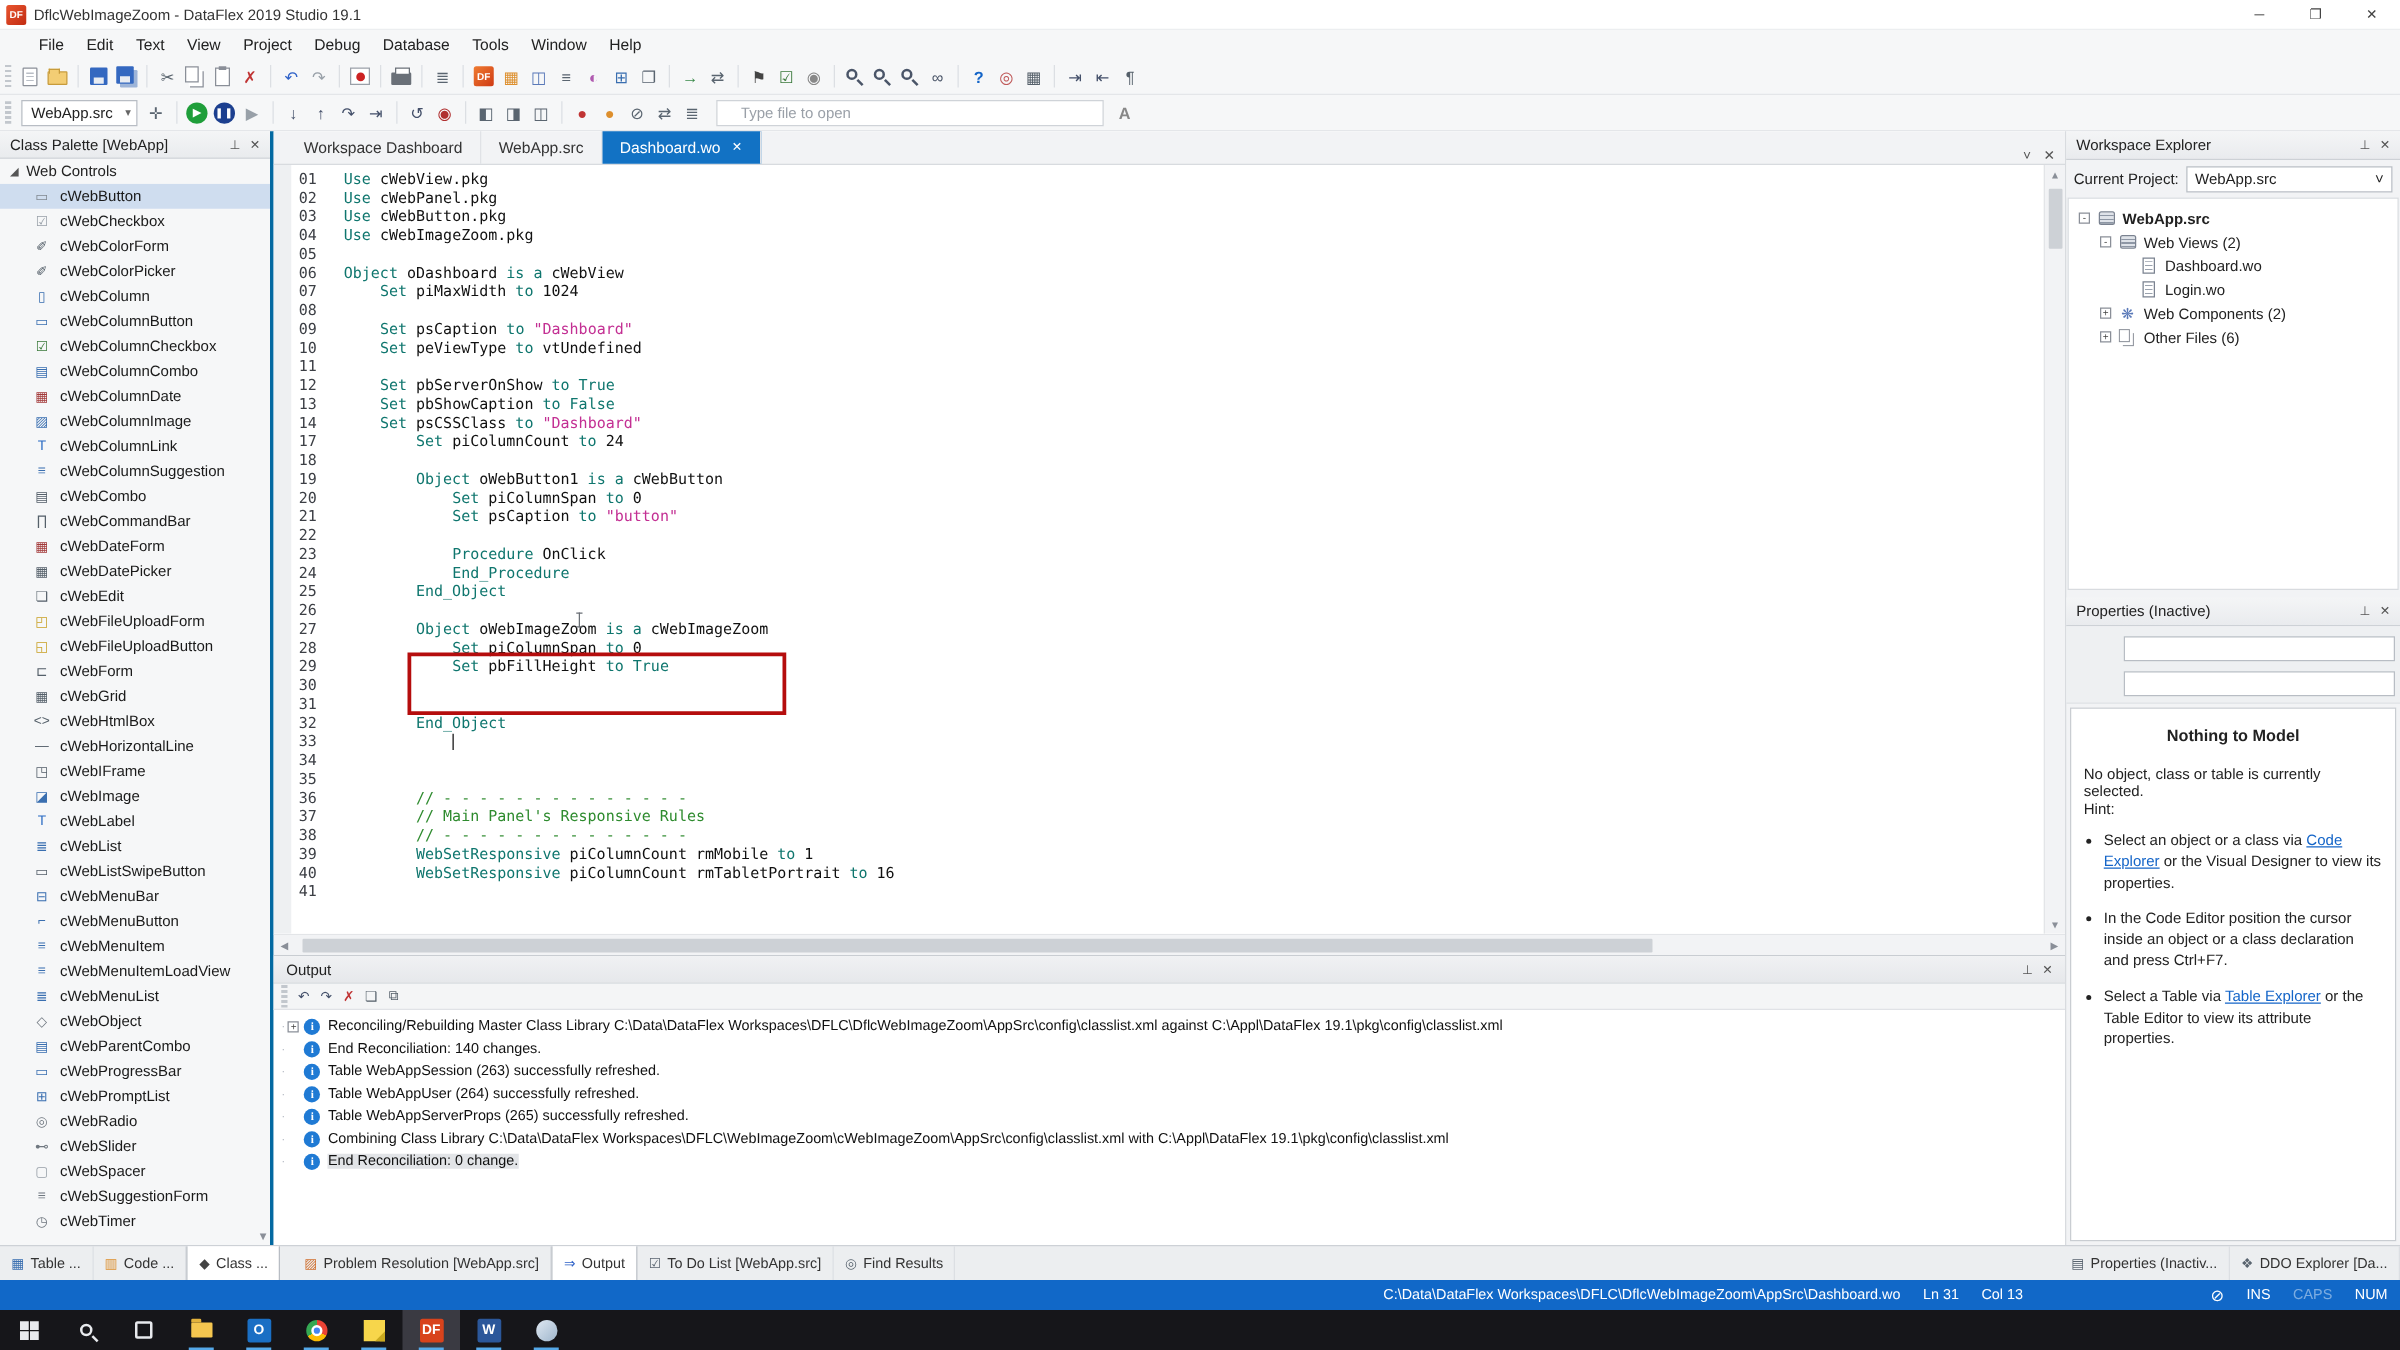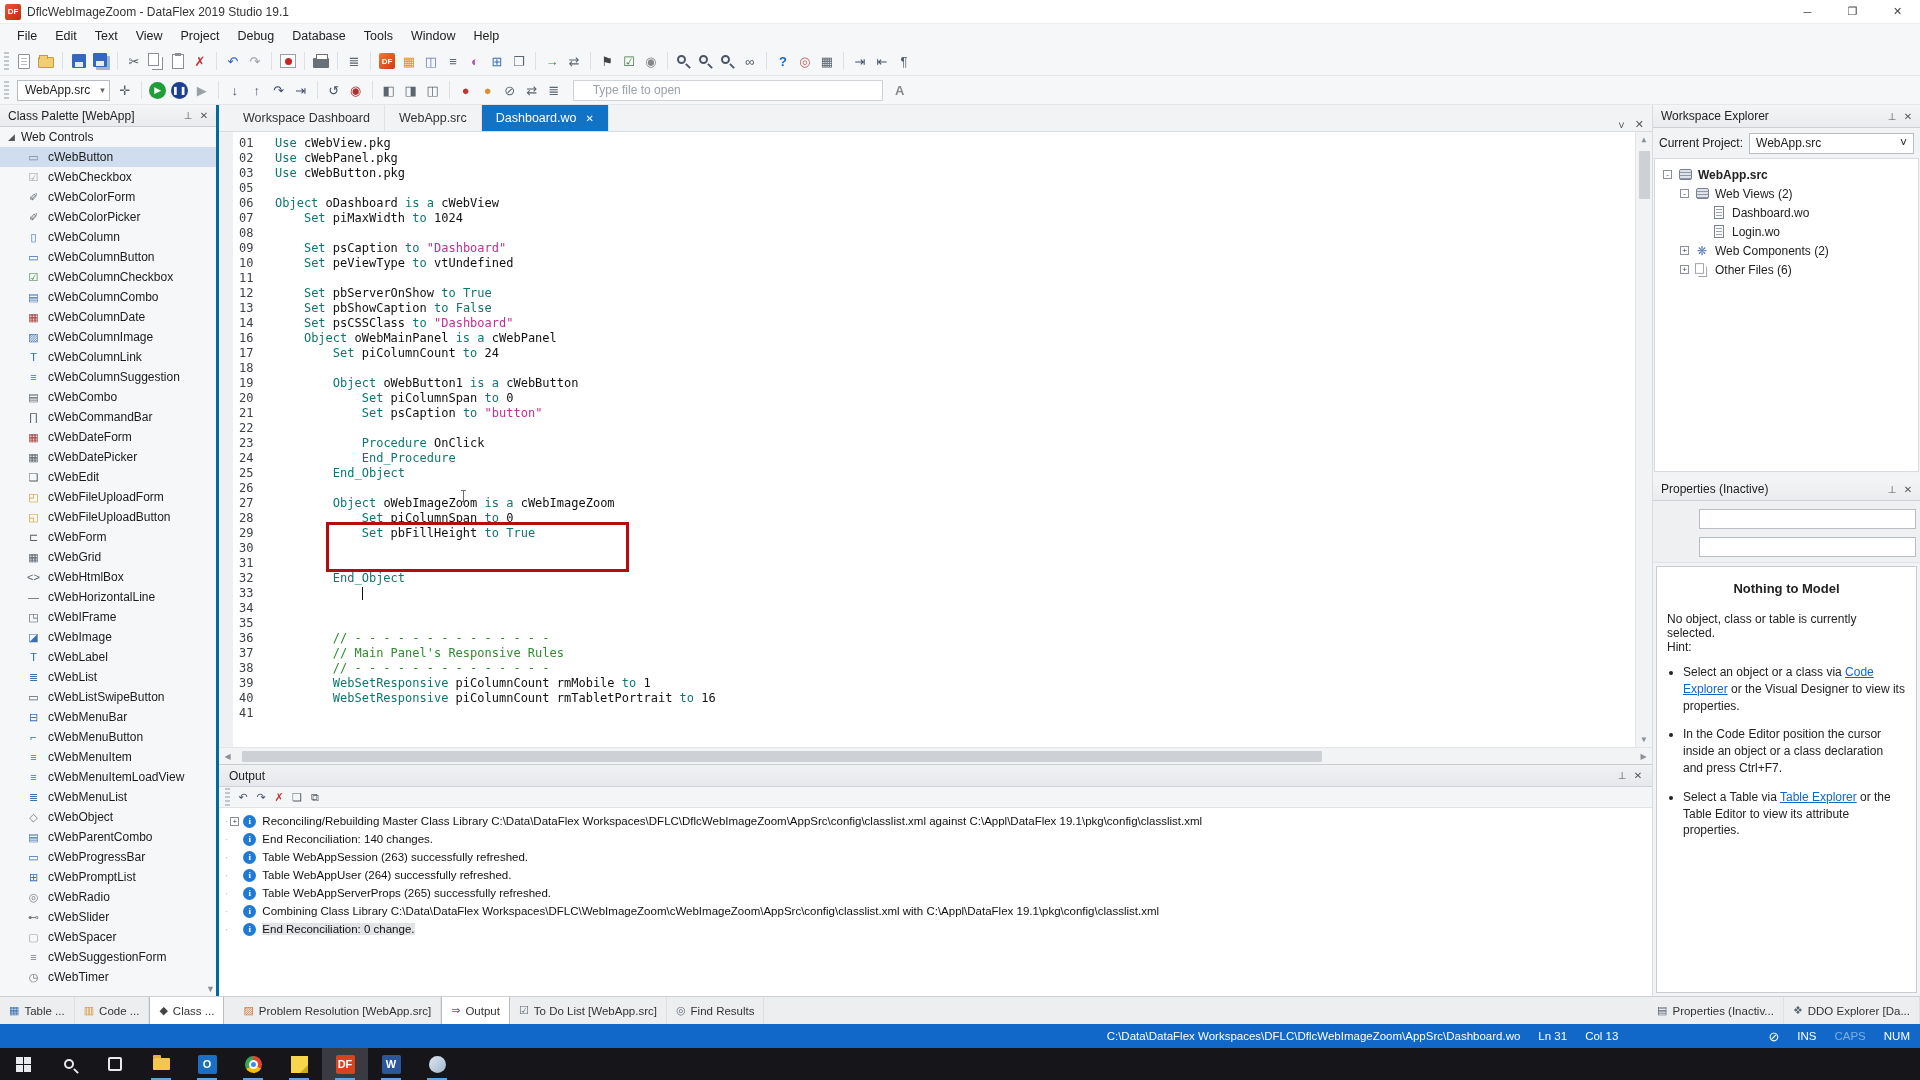--- a/index.html
+++ b/index.html
@@ -9,21 +9,21 @@
 
   
   .titlebar { height:24px; background:#ffffff; display:flex; align-items:center; border-bottom:1px solid #eceef0; }
   .appicon { width:16px; height:16px; margin:0 6px 0 5px; background:linear-gradient(135deg,#e8552f,#c22c12); color:#fff;
              font-size:8px; font-weight:bold; display:flex; align-items:center; justify-content:center; border-radius:2px; }
   .wtitle { font-size:12px; color:#333; }
   .winbtns { margin-left:auto; display:flex; height:100%; }
   .winbtn { width:45px; height:100%; display:flex; align-items:center; justify-content:center; font-size:11px; color:#444; }
 
   
-  .menubar { height:23px; background:#f6f7f8; display:flex; align-items:center; padding-left:8px; }
+  .menubar { height:23px; background:#f6f7f8; display:flex; align-items:center; padding-left:22px; }
   .menu-item { padding:3px 9px; font-size:12.5px; color:#222; }
 
   
   .tbar { height:29px; background:#f6f7f8; display:flex; align-items:center; border-bottom:1px solid #e4e6e9; padding-left:2px; }
   .dh { width:5px; height:18px; margin:0 4px 0 2px;
         background:repeating-linear-gradient(180deg,#c2c7cd 0 2px,transparent 2px 4px); }
   .tgroup { display:flex; align-items:center; }
   .tsep { width:1px; height:18px; background:#dcdfe3; margin:0 5px; }
   .ticon { width:22px; height:22px; display:flex; align-items:center; justify-content:center; font-size:13px; }
   .gi-page { width:12px; height:15px; background:#fff; border:1px solid #8a8f98; border-radius:1px; position:relative; }
@@ -562,31 +562,31 @@
             <span>✕</span>
           </div>
         </div>
 
       <div class="code" id="code">
         <div class="gutterbg"></div>
         <div class="codelines" id="codelines">
             <div class="cl"><span class="ln">01</span><span class="tk-k">Use</span><span class="tk-t"> cWebView.pkg</span></div>
             <div class="cl"><span class="ln">02</span><span class="tk-k">Use</span><span class="tk-t"> cWebPanel.pkg</span></div>
             <div class="cl"><span class="ln">03</span><span class="tk-k">Use</span><span class="tk-t"> cWebButton.pkg</span></div>
+            <div class="cl"><span class="ln">04</span><span class="tk-k">Use</span><span class="tk-t"> cWebImageZoom.pkg</span></div>
             <div class="cl"><span class="ln">05</span></div>
             <div class="cl"><span class="ln">06</span><span class="tk-k">Object</span><span class="tk-t"> oDashboard </span><span class="tk-k">is a</span><span class="tk-t"> cWebView</span></div>
             <div class="cl"><span class="ln">07</span><span class="tk-t">    </span><span class="tk-k">Set</span><span class="tk-t"> piMaxWidth </span><span class="tk-k">to</span><span class="tk-t"> 1024</span></div>
             <div class="cl"><span class="ln">08</span></div>
             <div class="cl"><span class="ln">09</span><span class="tk-t">    </span><span class="tk-k">Set</span><span class="tk-t"> psCaption </span><span class="tk-k">to</span><span class="tk-t"> </span><span class="tk-s">"Dashboard"</span></div>
             <div class="cl"><span class="ln">10</span><span class="tk-t">    </span><span class="tk-k">Set</span><span class="tk-t"> peViewType </span><span class="tk-k">to</span><span class="tk-t"> vtUndefined</span></div>
             <div class="cl"><span class="ln">11</span></div>
             <div class="cl"><span class="ln">12</span><span class="tk-t">    </span><span class="tk-k">Set</span><span class="tk-t"> pbServerOnShow </span><span class="tk-k">to</span><span class="tk-t"> </span><span class="tk-k">True</span></div>
             <div class="cl"><span class="ln">13</span><span class="tk-t">    </span><span class="tk-k">Set</span><span class="tk-t"> pbShowCaption </span><span class="tk-k">to</span><span class="tk-t"> </span><span class="tk-k">False</span></div>
             <div class="cl"><span class="ln">14</span><span class="tk-t">    </span><span class="tk-k">Set</span><span class="tk-t"> psCSSClass </span><span class="tk-k">to</span><span class="tk-t"> </span><span class="tk-s">"Dashboard"</span></div>
-            <div class="cl"><span class="ln">16</span><span class="tk-t">    </span><span class="tk-k">Object</span><span class="tk-t"> oWebMainPanel </span><span class="tk-k">is a</span><span class="tk-t"> cWebPanel</span></div>
             <div class="cl"><span class="ln">17</span><span class="tk-t">        </span><span class="tk-k">Set</span><span class="tk-t"> piColumnCount </span><span class="tk-k">to</span><span class="tk-t"> 24</span></div>
             <div class="cl"><span class="ln">18</span></div>
             <div class="cl"><span class="ln">19</span><span class="tk-t">        </span><span class="tk-k">Object</span><span class="tk-t"> oWebButton1 </span><span class="tk-k">is a</span><span class="tk-t"> cWebButton</span></div>
             <div class="cl"><span class="ln">20</span><span class="tk-t">            </span><span class="tk-k">Set</span><span class="tk-t"> piColumnSpan </span><span class="tk-k">to</span><span class="tk-t"> 0</span></div>
             <div class="cl"><span class="ln">21</span><span class="tk-t">            </span><span class="tk-k">Set</span><span class="tk-t"> psCaption </span><span class="tk-k">to</span><span class="tk-t"> </span><span class="tk-s">"button"</span></div>
             <div class="cl"><span class="ln">22</span></div>
             <div class="cl"><span class="ln">23</span><span class="tk-t">            </span><span class="tk-k">Procedure</span><span class="tk-t"> OnClick</span></div>
             <div class="cl"><span class="ln">24</span><span class="tk-t">            </span><span class="tk-k">End_Procedure</span></div>
             <div class="cl"><span class="ln">25</span><span class="tk-t">        </span><span class="tk-k">End_Object</span></div>
             <div class="cl"><span class="ln">26</span></div>

